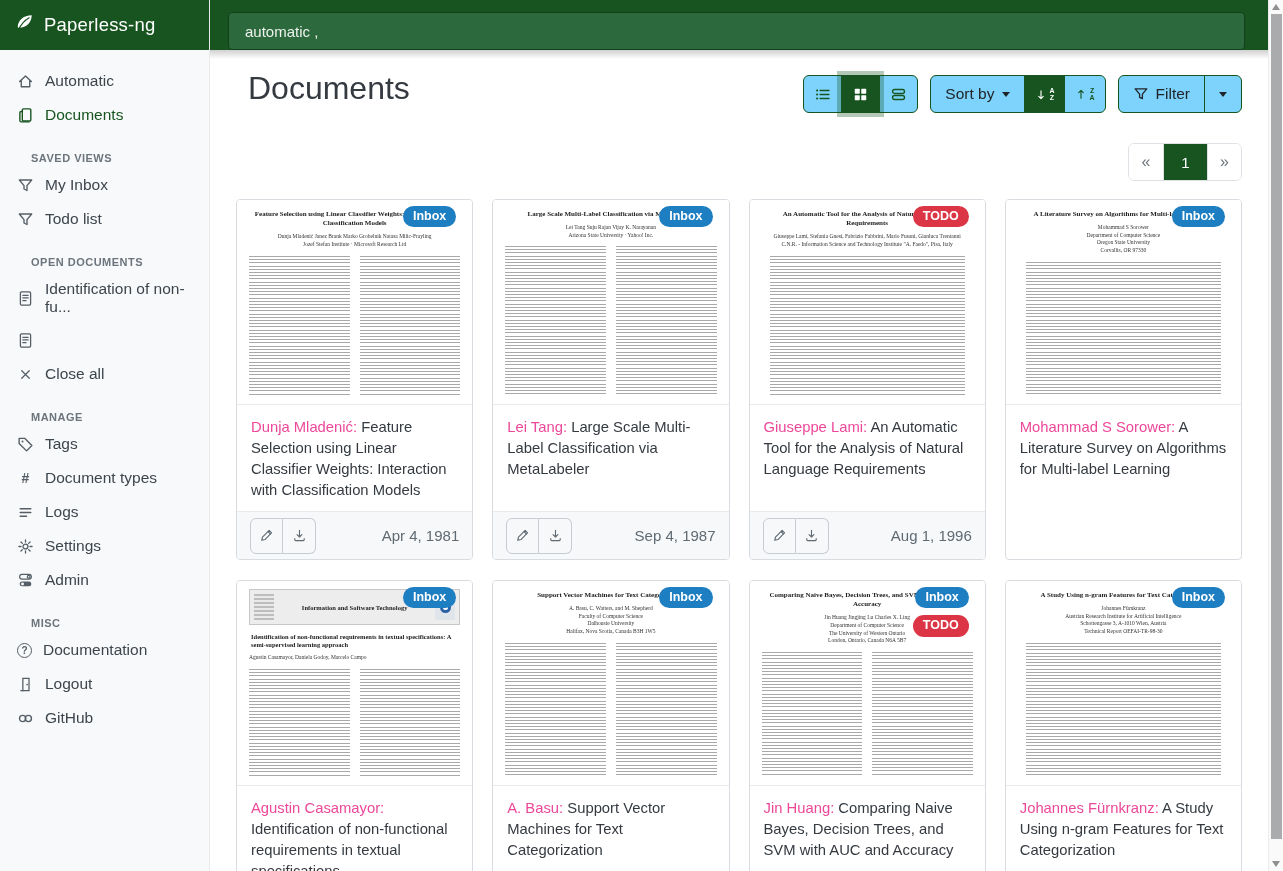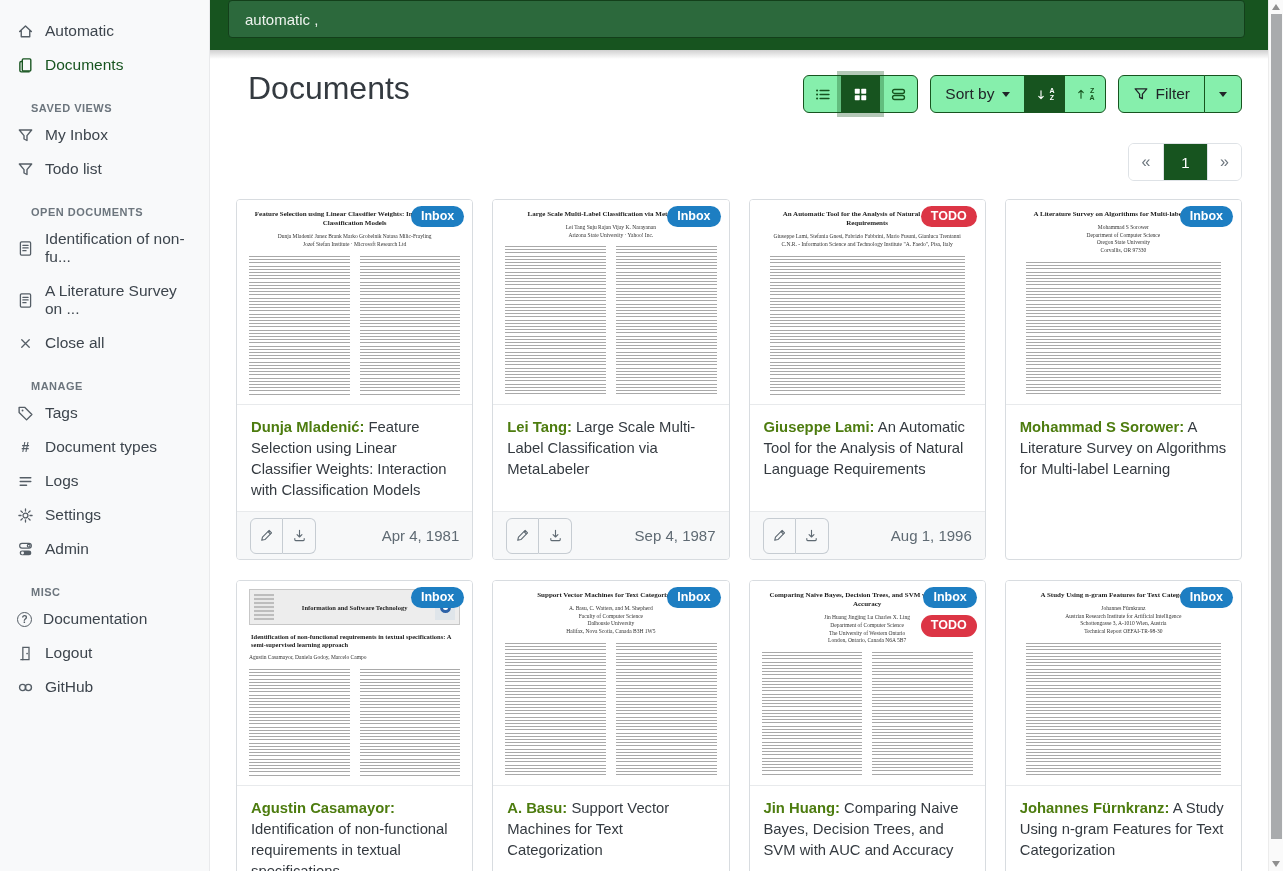--- a/index.html
+++ b/index.html
@@ -20,85 +20,94 @@
   .nav { padding-top:14px; }
   .nav-heading { margin:20px 0 4px; padding:0 31px; font-size:11px; font-weight:600; color:#6c757d; letter-spacing:.5px; }
   .nav-item { display:flex; align-items:center; gap:11px; padding:8px 17px; font-size:15.5px; color:#3d454d; cursor:pointer; }
   .nav-item.active { color:#17541f; }
   .nicon { width:17px; height:17px; display:flex; align-items:center; justify-content:center; color:#555e66; flex:none; }
   .nav-item.active .nicon { color:#17541f; }
   .nicon.glyph { font-size:14px; font-weight:600; }
   .nicon.qmark { border:1.2px solid currentColor; border-radius:50%; width:15px; height:15px; font-size:10px; font-weight:700; }
 
   
-  .topbar { position:absolute; left:210px; right:15px; top:0; height:50px; background:#17541f; z-index:5; display:flex; align-items:flex-start; padding:0 23px 0 18px; }
+  .topbar { position:absolute; left:210px; right:15px; top:0; height:50px; background:#17541f; z-index:5; display:flex; align-items:flex-end; padding:0 23px 0 18px; }
   .topbar::after { content:""; position:absolute; left:0; right:0; top:50px; height:9px; background:linear-gradient(rgba(120,120,120,.35), rgba(255,255,255,0)); pointer-events:none; }
   .search-input { flex:1; height:38px; background:#2c693c; border:1px solid #133f1a; border-radius:4px; color:#eef3ee; font-size:15px; padding:0 16px; outline:none; font-family:"Liberation Sans", sans-serif; }
 
   
   .main { position:absolute; left:210px; right:15px; top:50px; bottom:0; background:#fff; padding:20px 26px 0 26px; overflow:hidden; }
   .header-row { display:flex; justify-content:space-between; align-items:flex-start; padding-left:12px; }
   .page-title { font-size:32px; font-weight:400; color:#343a40; }
   .toolbar { display:flex; gap:12px; margin-top:5px; }
   .btn-group { display:flex; }
-  .tbtn { height:38px; min-width:38px; background:#86efac; border:1px solid #17541f; display:flex; align-items:center; justify-content:center; color:#17541f; cursor:pointer; font-family:inherit; font-size:15.5px; padding:0 10px; position:relative; }
+  .tbtn { height:38px; min-width:38px; background:#7dd3fc; border:1px solid #17541f; display:flex; align-items:center; justify-content:center; color:#17541f; cursor:pointer; font-family:inherit; font-size:15.5px; padding:0 10px; position:relative; }
   .tbtn + .tbtn { margin-left:-1px; }
   .tbtn.first { border-radius:6px 0 0 6px; }
   .tbtn.last { border-radius:0 6px 6px 0; }
   .tbtn.active { background:#17541f; color:#fff; z-index:1; }
   .tbtn.focus-ring { box-shadow:0 0 0 4px rgba(23,84,31,.32); z-index:2; }
   .tbtn.textbtn { color:#212529; padding:0 14px; }
   .caret { width:0; height:0; border-left:4.5px solid transparent; border-right:4.5px solid transparent; border-top:5px solid currentColor; margin-left:8px; display:inline-block; }
   .sort-glyph { display:flex; align-items:center; gap:2px; }
   .az { display:flex; flex-direction:column; font-size:7px; font-weight:700; line-height:7px; font-style:normal; }
 
   
   .pagination-row { display:flex; justify-content:flex-end; margin-top:30px; margin-bottom:18px; }
   .pagination { display:flex; border:1px solid #dee2e6; border-radius:6px; overflow:hidden; background:#fff; }
   .page-btn { width:34px; height:36px; display:flex; align-items:center; justify-content:center; color:#6c757d; font-size:16px; background:#fff; border:none; cursor:pointer; font-family:inherit; }
   .page-btn + .page-btn { border-left:1px solid #dee2e6; }
   .page-current { width:44px; background:#17541f; color:#fff; font-size:15px; }
 
   
   .cards { display:grid; grid-template-columns:repeat(4, 1fr); column-gap:19px; row-gap:20px; }
   .card { position:relative; border:1px solid #d8dce0; border-radius:4px; background:#fff; display:flex; flex-direction:column; overflow:hidden; }
-  .badges { position:absolute; top:6px; right:8px; display:flex; flex-direction:column; align-items:flex-end; gap:7px; z-index:2; }
+  .badges { position:absolute; top:6px; right:16px; display:flex; flex-direction:column; align-items:flex-end; gap:7px; z-index:2; }
   .badge { padding:3px 10px 4px; border-radius:12px; font-size:12.5px; font-weight:700; color:#fff; line-height:1.15; cursor:pointer; }
   .badge-inbox { background:#1d7ec2; }
   .badge-todo { background:#dc3545; }
 
   .thumb { height:205px; border-bottom:1px solid #e8eaec; overflow:hidden; background:#fff; padding:8px 12px; cursor:pointer; }
   .paper { font-family:"Liberation Serif", serif; color:#222; height:100%; display:flex; flex-direction:column; }
   .p-title { font-size:7px; font-weight:700; text-align:center; line-height:1.3; margin:2px 4px 5px; }
   .p-authors { font-size:5.5px; text-align:center; color:#333; margin-bottom:7px; white-space:pre-line; line-height:1.4; }
   .p-cols { display:flex; gap:10px; flex:1; }
   .p-col { flex:1; background:repeating-linear-gradient(to bottom, #8c8c8c 0 1px, transparent 1px 3.2px); opacity:.75; }
   .thumb[data-variant="single"] .p-cols { padding:0 8px; }
   .p-banner { height:36px; background:#ededed; border:1px solid #c7c7c7; display:flex; align-items:center; justify-content:center; margin-bottom:6px; position:relative; flex:none; }
   .p-banner-title { font-size:6.5px; font-weight:700; }
   .p-banner-left { position:absolute; left:4px; top:4px; width:20px; height:26px; background:repeating-linear-gradient(to bottom,#bdbdbd 0 2px, #e9e9e9 2px 4px); }
   .p-banner-logo { position:absolute; right:4px; top:4px; width:20px; height:26px; background:#dfe5ea; display:flex; align-items:center; justify-content:center; }
   .p-ring { width:11px; height:11px; border:3px solid #2b62a8; border-radius:50%; background:#fff; }
   .thumb[data-variant="journal"] .p-title { text-align:left; font-size:6.5px; margin:2px 2px 4px; }
   .thumb[data-variant="journal"] .p-authors { text-align:left; }
 
   .card-title { padding:12px 14px 10px; font-size:14.8px; line-height:21px; color:#343a40; flex:1; cursor:pointer; }
-  .corr { font-weight:700; color:#4d7c0f; }
+  .corr { font-weight:400; color:#ec4899; }
 
   .card-footer { background:#f7f8f9; border-top:1px solid #e8eaec; height:48px; display:flex; align-items:center; justify-content:space-between; padding:0 13px; margin-top:auto; flex:none; }
   .fbtn-group { display:flex; }
   .fbtn { width:33px; height:36px; background:transparent; border:1px solid #c6ccd2; display:flex; align-items:center; justify-content:center; color:#5f6a73; cursor:pointer; }
   .fbtn.first { border-radius:6px 0 0 6px; }
   .fbtn.last { border-radius:0 6px 6px 0; border-left:none; }
   .date { color:#5f6a73; font-size:15px; }
 </style>
 </head>
 <body>
 
 <div class="sidebar">
+  <div class="brand">
+    <span>
+      <svg width="20" height="20" viewBox="0 0 16 16">
+          <path fill="#fff" d="M14.2 1.8C7.6 2 3.6 5.3 3 10.8c-.06.55.35 1.05.95 1.05C10.2 11.7 13.8 7.9 14.2 1.8z"></path>
+          <path stroke="#17541f" stroke-width=".9" fill="none" d="M3.6 13.4C5.6 8.8 8.7 5.8 12.4 3.6"></path>
+        </svg>
+    </span>
+    <span class="brand-name">Paperless-ng</span>
+  </div>
   <div class="nav">
 
     <div class="nav-item">
       <span class="nicon">
           <svg width="17" height="17" viewBox="0 0 16 16" fill="none" stroke="currentColor" stroke-width="1.3" stroke-linecap="round" stroke-linejoin="round">
             <path d="M2.5 8 8 2.8 13.5 8M4 6.8V13h8V6.8"></path>
           </svg>
         </span>
       <span class="nlabel">Automatic</span>
     </div>
@@ -140,21 +149,20 @@
         </span>
       <span class="nlabel">Identification of non-fu...</span>
     </div>
     <div class="nav-item">
       <span class="nicon">
           <svg width="17" height="17" viewBox="0 0 16 16" fill="none" stroke="currentColor" stroke-width="1.2" stroke-linecap="round">
             <rect x="3.2" y="1.8" width="9.6" height="12.4" rx="1"></rect>
             <path d="M5.5 5h5M5.5 7.5h5M5.5 10h3"></path>
           </svg>
         </span>
-      <span class="nlabel">A Literature Survey on ...</span>
     </div>
     <div class="nav-item">
       <span class="nicon">
           <svg width="15" height="15" viewBox="0 0 16 16" fill="none" stroke="currentColor" stroke-width="1.4" stroke-linecap="round">
             <path d="M4 4l8 8M12 4l-8 8"></path>
           </svg>
         </span>
       <span class="nlabel">Close all</span>
     </div>
 

